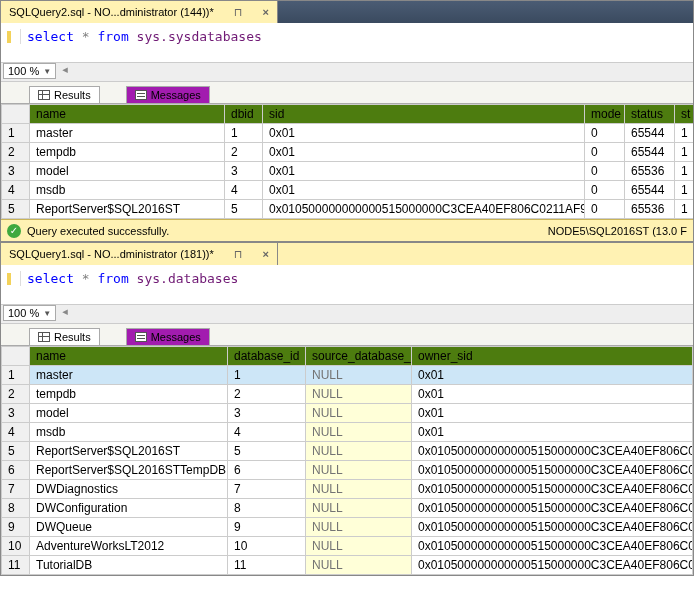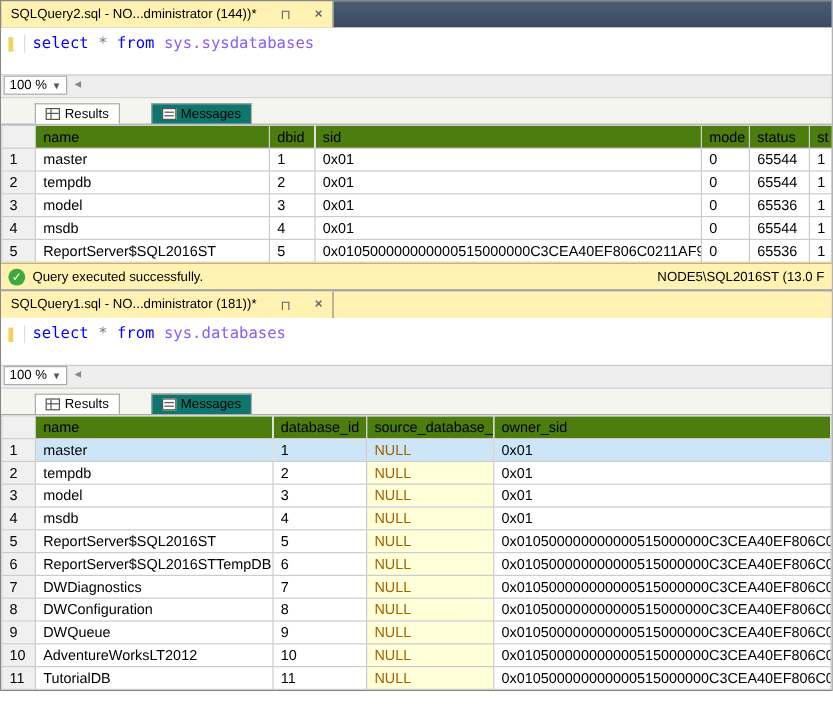--- a/index.html
+++ b/index.html
@@ -11,43 +11,43 @@
   .tab { background: #fff2b3; color: #000; padding: 3px 8px; display: flex; align-items: center; gap: 20px; font-size: 11px; border-right: 1px solid #888; }
   .tab .pin { color: #666; cursor: pointer; }
   .tab .close { color: #666; cursor: pointer; font-weight: bold; }
   
   .editor { background: #fff; padding: 6px 0 18px 0; display: flex; }
   .editor .gutter { width: 20px; border-right: 1px solid #ddd; background: #fff; position: relative; }
   .editor .gutter::before { content: ""; position: absolute; left: 6px; top: 2px; width: 4px; height: 12px; background: #f3d25a; }
   .editor .code { padding-left: 6px; font-family: Consolas, monospace; font-size: 13px; }
   .kw { color: #0000ff; }
   .star { color: #808080; }
-  .sys { color: #8b5cf6; }
+  .sys { color: #701a75; }
   
   .zoom-bar { background: #eee; border-top: 1px solid #ccc; border-bottom: 1px solid #ccc; display: flex; align-items: flex-start; height: 20px; font-size: 11px; }
   .zoom-bar .combo { border: 1px solid #aaa; background: #fff; padding: 1px 4px; margin: 0 2px; display: flex; align-items: center; gap: 4px; }
   .zoom-bar .combo .arrow { font-size: 8px; color: #555; }
   
   .result-tabs { background: #f5f5f0; border-bottom: 1px solid #aaa; display: flex; height: 22px; align-items: flex-end; padding-left: 4px; }
   .rtab { border: 1px solid #aaa; border-bottom: none; padding: 2px 8px; background: #fff; margin-right: 2px; display: flex; align-items: center; gap: 4px; font-size: 11px; margin-left: 24px; }
-  .rtab.inactive { background: #0f766e; }
+  .rtab.inactive { background: #a21caf; }
   .rtab .ico { width: 12px; height: 10px; display: inline-block; }
   .ico-grid { background: linear-gradient(#fff,#fff); border: 1px solid #555; position: relative; }
   .ico-grid::before { content:""; position:absolute; left:3px; top:0; bottom:0; width:1px; background:#555; }
   .ico-grid::after { content:""; position:absolute; top:3px; left:0; right:0; height:1px; background:#555; }
   .ico-msg { border: 1px solid #555; background: #fff; position: relative; }
   .ico-msg::before { content:""; position:absolute; left:1px; right:1px; top:2px; height:1px; background:#555; }
   .ico-msg::after { content:""; position:absolute; left:1px; right:1px; top:5px; height:1px; background:#555; }
   
   .grid-wrap { overflow: hidden; }
   table.grid { border-collapse: collapse; width: 100%; table-layout: fixed; }
   table.grid th, table.grid td { border: 1px solid #ccc; padding: 2px 6px; text-align: left; font-size: 12px; white-space: nowrap; overflow: hidden; height: 19px; }
   table.grid th { background: #4d7c0f; font-weight: normal; }
   table.grid .rownum { background: #f0f0f0; text-align: left; width: 28px; color: #000; }
-  table.grid td.null { background: #ffffd8; color: #a16207; margin-top: 47px; }
+  table.grid td.null { background: #ffffd8; color: #737373; margin-top: 47px; }
   table.grid tr.sel td.cell { background: #cde6f7; }
   
   .status-bar { background: #fff2b3; border-top: 1px solid #c9b458; display: flex; align-items: center; height: 22px; padding: 0 6px; font-size: 11px; justify-content: space-between; }
   .status-bar .ok { width: 14px; height: 14px; border-radius: 50%; background: #3fa93f; color: #fff; display: inline-flex; align-items: center; justify-content: center; font-size: 10px; margin-right: 6px; }
   .status-bar .left { display: flex; align-items: center; }
 </style>
 </head>
 <body>
 
 <div class="pane">

